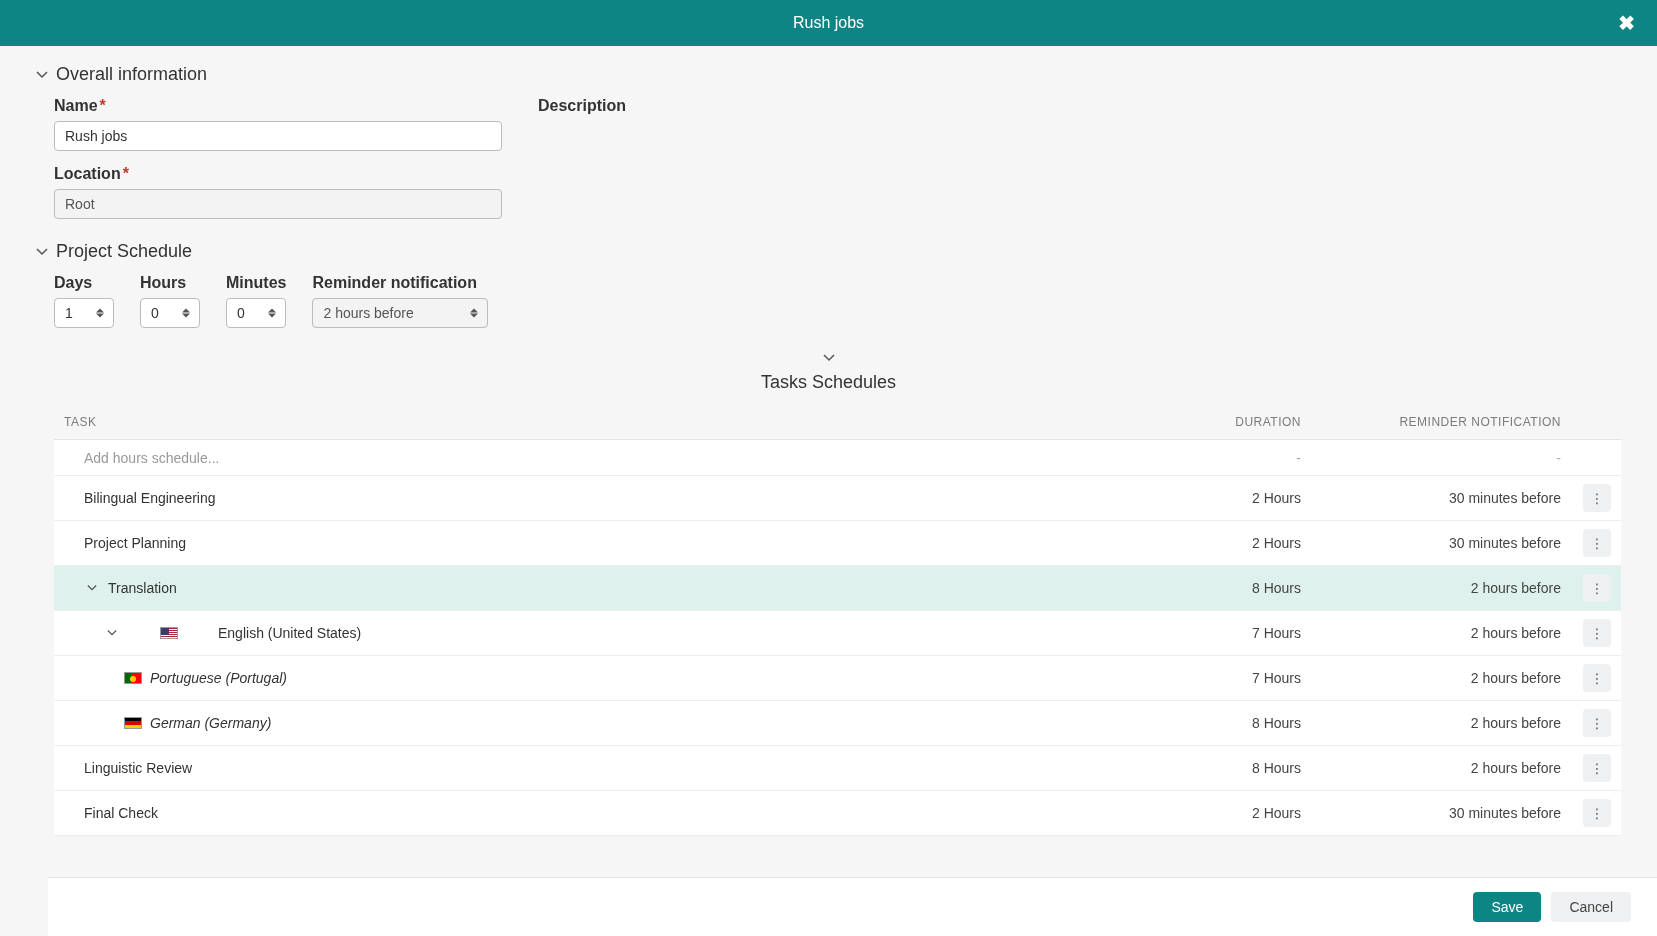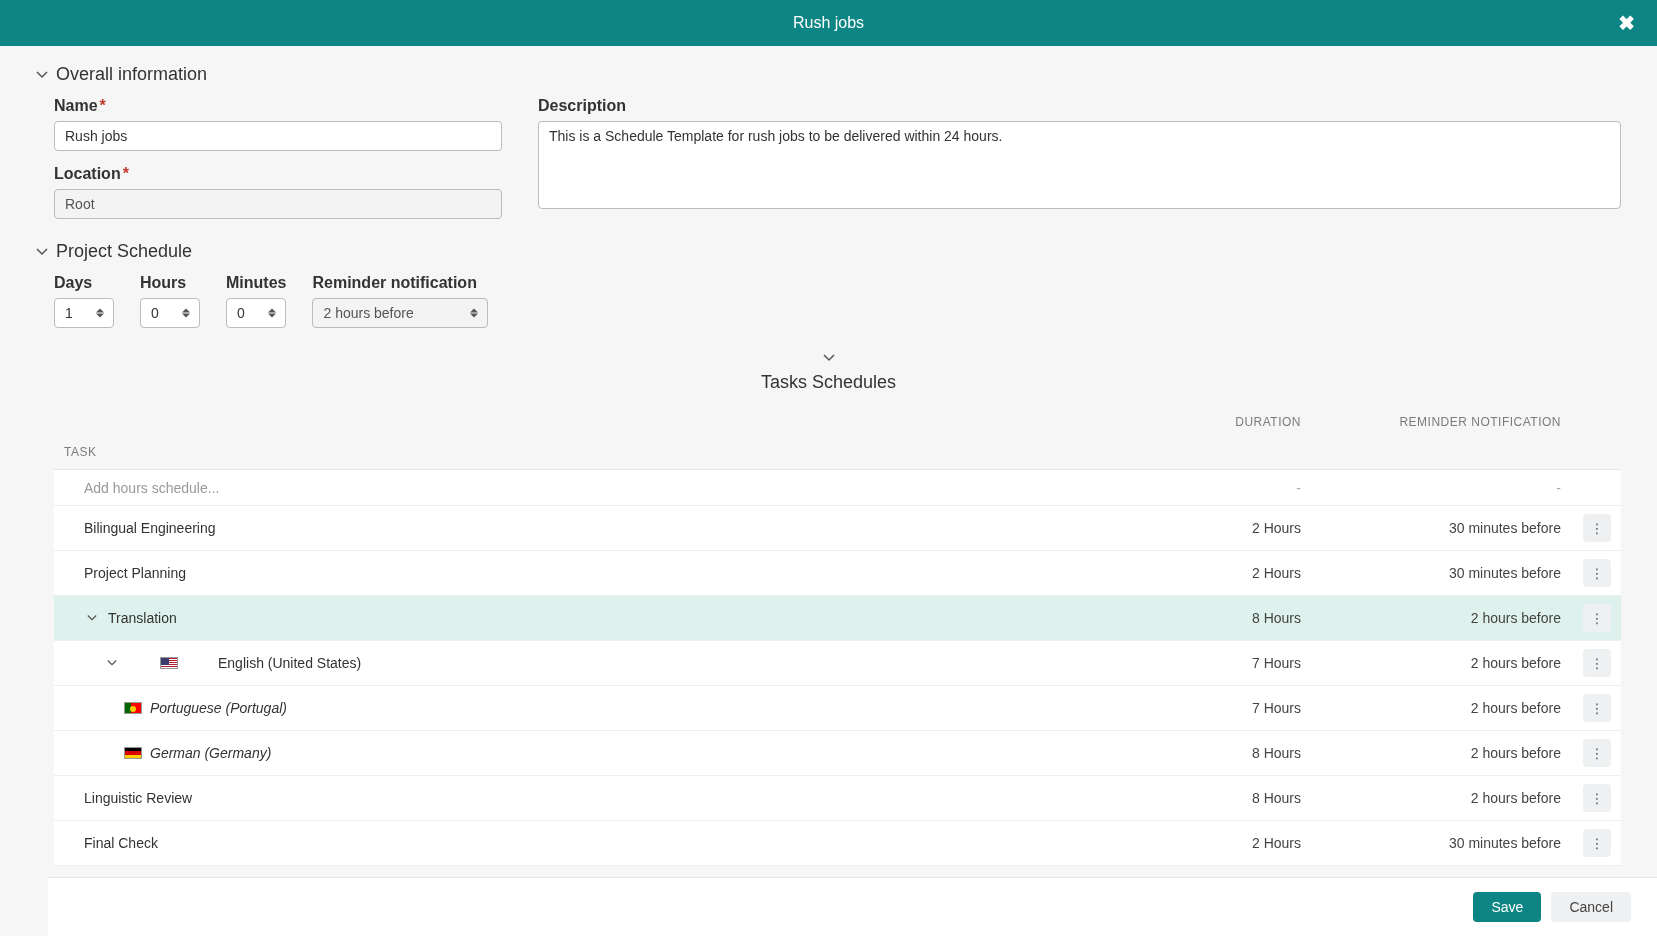--- a/index.html
+++ b/index.html
@@ -53,21 +53,21 @@
   .reminder-select { width: 176px; padding-right: 26px; }
 
   
   .table-wrap { margin-top: 8px; padding-left: 18px; }
   .table-head {
     display: grid;
     grid-template-columns: 1fr 180px 260px 50px;
     background: #f6f6f6; border-bottom: 1px solid #e5e5e5;
     padding: 10px 10px; color: #7b7b7b; font-size: 12px; letter-spacing: .5px;
   }
-  .th-task { text-align: left; margin-top: 30px; }
+  .th-task { text-align: left; }
   .th-duration { text-align: right; }
   .th-reminder { text-align: right; }
   .table-row {
     display: grid;
     grid-template-columns: 1fr 180px 260px 50px;
     align-items: center;
     background: #fff; border-bottom: 1px solid #eee;
     padding: 8px 10px; min-height: 36px;
   }
   .table-row.selected { background: #def1ec; }
@@ -137,21 +137,20 @@
       <div class="field-group">
         <label class="field-label">
           <span>Location</span><span class="req">*</span>
         </label>
         <input type="text" class="text-input" readonly="" value="Root" style="">
       </div>
     </div>
     <div class="form-col-right">
       <div class="field-group">
         <label class="field-label">Description</label>
-        <textarea class="textarea" style="">This is a Schedule Template for rush jobs to be delivered within 24 hours.</textarea>
       </div>
     </div>
   </div>
 
   <div class="section-header">
     <span class="chevron">
       <svg viewBox="0 0 12 12">
           <path d="M1 3 L6 8 L11 3" stroke="#555" stroke-width="1.5" fill="none"></path>
         </svg>
     </span>

